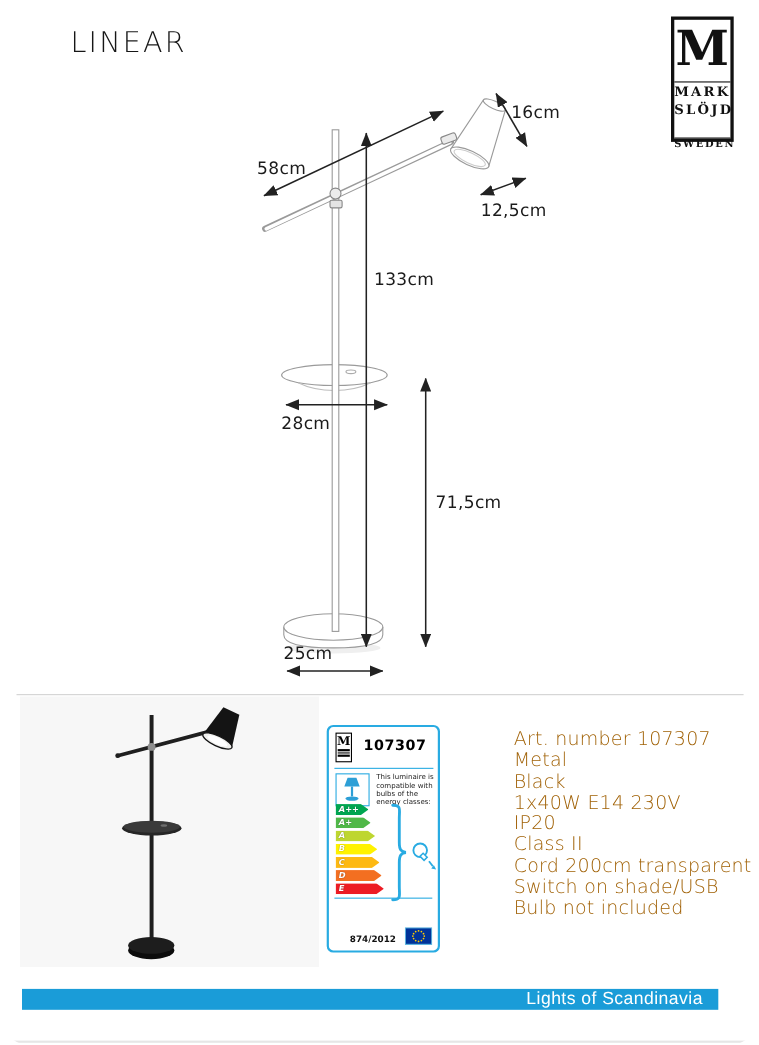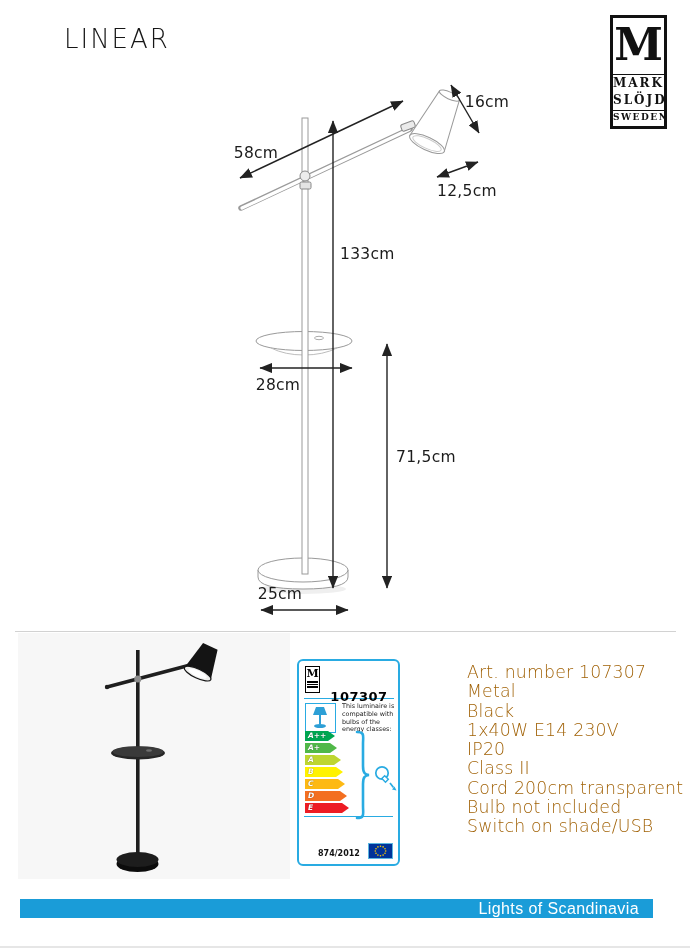--- a/index.html
+++ b/index.html
@@ -1,47 +1,47 @@
 <!DOCTYPE html>
 <html><head>
 <meta charset="utf-8">
 <style>
   html,body{margin:0;padding:0;background:#fff;}
   .canvas{position:relative;width:690px;height:950px;background:#fff;overflow:hidden;
-          font-family:"DejaVu Sans",sans-serif;color:#1b1b1b;}
+          font-family:"DejaVu Sans",sans-serif;color:#1b1b1b;border-radius:27px;}
 
   
   .title{position:absolute;left:64px;top:24px;font-size:26px;font-weight:300;
          letter-spacing:2px;color:#161616;}
   .logo{position:absolute;left:610px;top:15px;width:57px;height:114px;border:3px solid #111;
         box-sizing:border-box;background:#fff;text-align:center;
         font-family:"DejaVu Serif",serif;color:#111;}
   .logo .big-m{font-size:44px;font-weight:bold;line-height:54px;height:56px;display:block;border-bottom:1.5px solid #111;}
   .logo .l1,.logo .l2{display:block;font-weight:bold;font-size:12px;letter-spacing:2px;line-height:17px;}
-  .logo .l3{display:block;font-weight:bold;font-size:9px;letter-spacing:1.5px;line-height:13px;border-top:1.5px solid #111;margin-top:1px;}
+  .logo .l3{display:block;font-weight:bold;font-size:9px;letter-spacing:1.5px;line-height:13px;border-top:1.5px solid #111;margin-top:16px;}
 
   
   .diagram{position:absolute;left:0;top:0;}
   .diagram text{font-family:"DejaVu Sans",sans-serif;font-size:15.5px;fill:#1b1b1b;letter-spacing:.3px;}
   .dim{stroke:#222;stroke-width:1.4;}
 
   .divider{position:absolute;left:15px;top:631px;width:661px;height:0;border-top:1px solid #d2d2d2;}
   .bottom-edge{position:absolute;left:0;top:946px;width:690px;height:0;border-top:2px solid #e6e6e6;}
 
   
   .photo{position:absolute;left:18px;top:633px;}
 
   
   .elabel{position:absolute;left:297px;top:659px;width:103px;height:207px;box-sizing:border-box;
           border:2px solid #29abe2;border-radius:6px;background:#fff;}
   .el-header{position:absolute;left:5px;right:4px;top:4px;height:33px;border-bottom:1.5px solid #29abe2;}
   .mini-logo{position:absolute;left:1px;top:1px;width:15px;height:27px;border:1px solid #000;box-sizing:border-box;text-align:center;}
   .mini-logo .mm{display:block;font-family:"DejaVu Serif",serif;font-weight:bold;font-size:11px;line-height:13px;color:#000;}
   .mini-logo .bar{display:block;height:1.5px;background:#000;margin:1px auto 0;width:80%;}
-  .el-number{position:absolute;left:20px;right:0;top:6px;text-align:center;font-size:13px;font-weight:bold;color:#000;letter-spacing:.5px;margin-top:18px;}
+  .el-number{position:absolute;left:20px;right:0;top:6px;text-align:center;font-size:13px;font-weight:bold;color:#000;letter-spacing:.5px;}
   .el-lampbox{position:absolute;left:6px;top:42px;width:31px;height:30px;border:1.5px solid #29abe2;box-sizing:border-box;}
   .el-desc{position:absolute;left:43px;top:42px;width:56px;font-size:6.4px;line-height:7.8px;color:#222;}
   .e-rows{position:absolute;left:6px;top:70px;}
   .e-arrow{height:10px;margin-bottom:2px;position:relative;
            clip-path:polygon(0 0,calc(100% - 7px) 0,100% 50%,calc(100% - 7px) 100%,0 100%);}
   .w0{width:30px}.w1{width:32px}.w2{width:36px}.w3{width:38px}.w4{width:40px}.w5{width:42px}.w6{width:44px}
   .e-letter{position:absolute;left:3px;top:0;font-size:7.5px;font-weight:bold;font-style:italic;
             color:#fff;line-height:10px;text-shadow:0 0 1px rgba(0,0,0,.55);}
   .el-brace{position:absolute;left:50px;top:66px;}
   .el-line2{position:absolute;left:5px;right:5px;top:155px;border-top:1.5px solid #29abe2;}
@@ -226,22 +226,22 @@
   </div>
 
   <div class="specs">
     <div class="spec-line">Art. number 107307</div>
     <div class="spec-line">Metal</div>
     <div class="spec-line">Black</div>
     <div class="spec-line">1x40W E14 230V</div>
     <div class="spec-line">IP20</div>
     <div class="spec-line">Class II</div>
     <div class="spec-line">Cord 200cm transparent</div>
+    <div class="spec-line">Switch on shade/USB</div>
     <div class="spec-line">Bulb not included</div>
-    <div class="spec-line">Switch on shade/USB</div>
   </div>
 
   <div class="banner" style="background: rgb(26, 156, 216);">
     <span>Lights of Scandinavia</span>
   </div>
 
   <div class="bottom-edge"></div>
 </div>
 
 </body></html>

